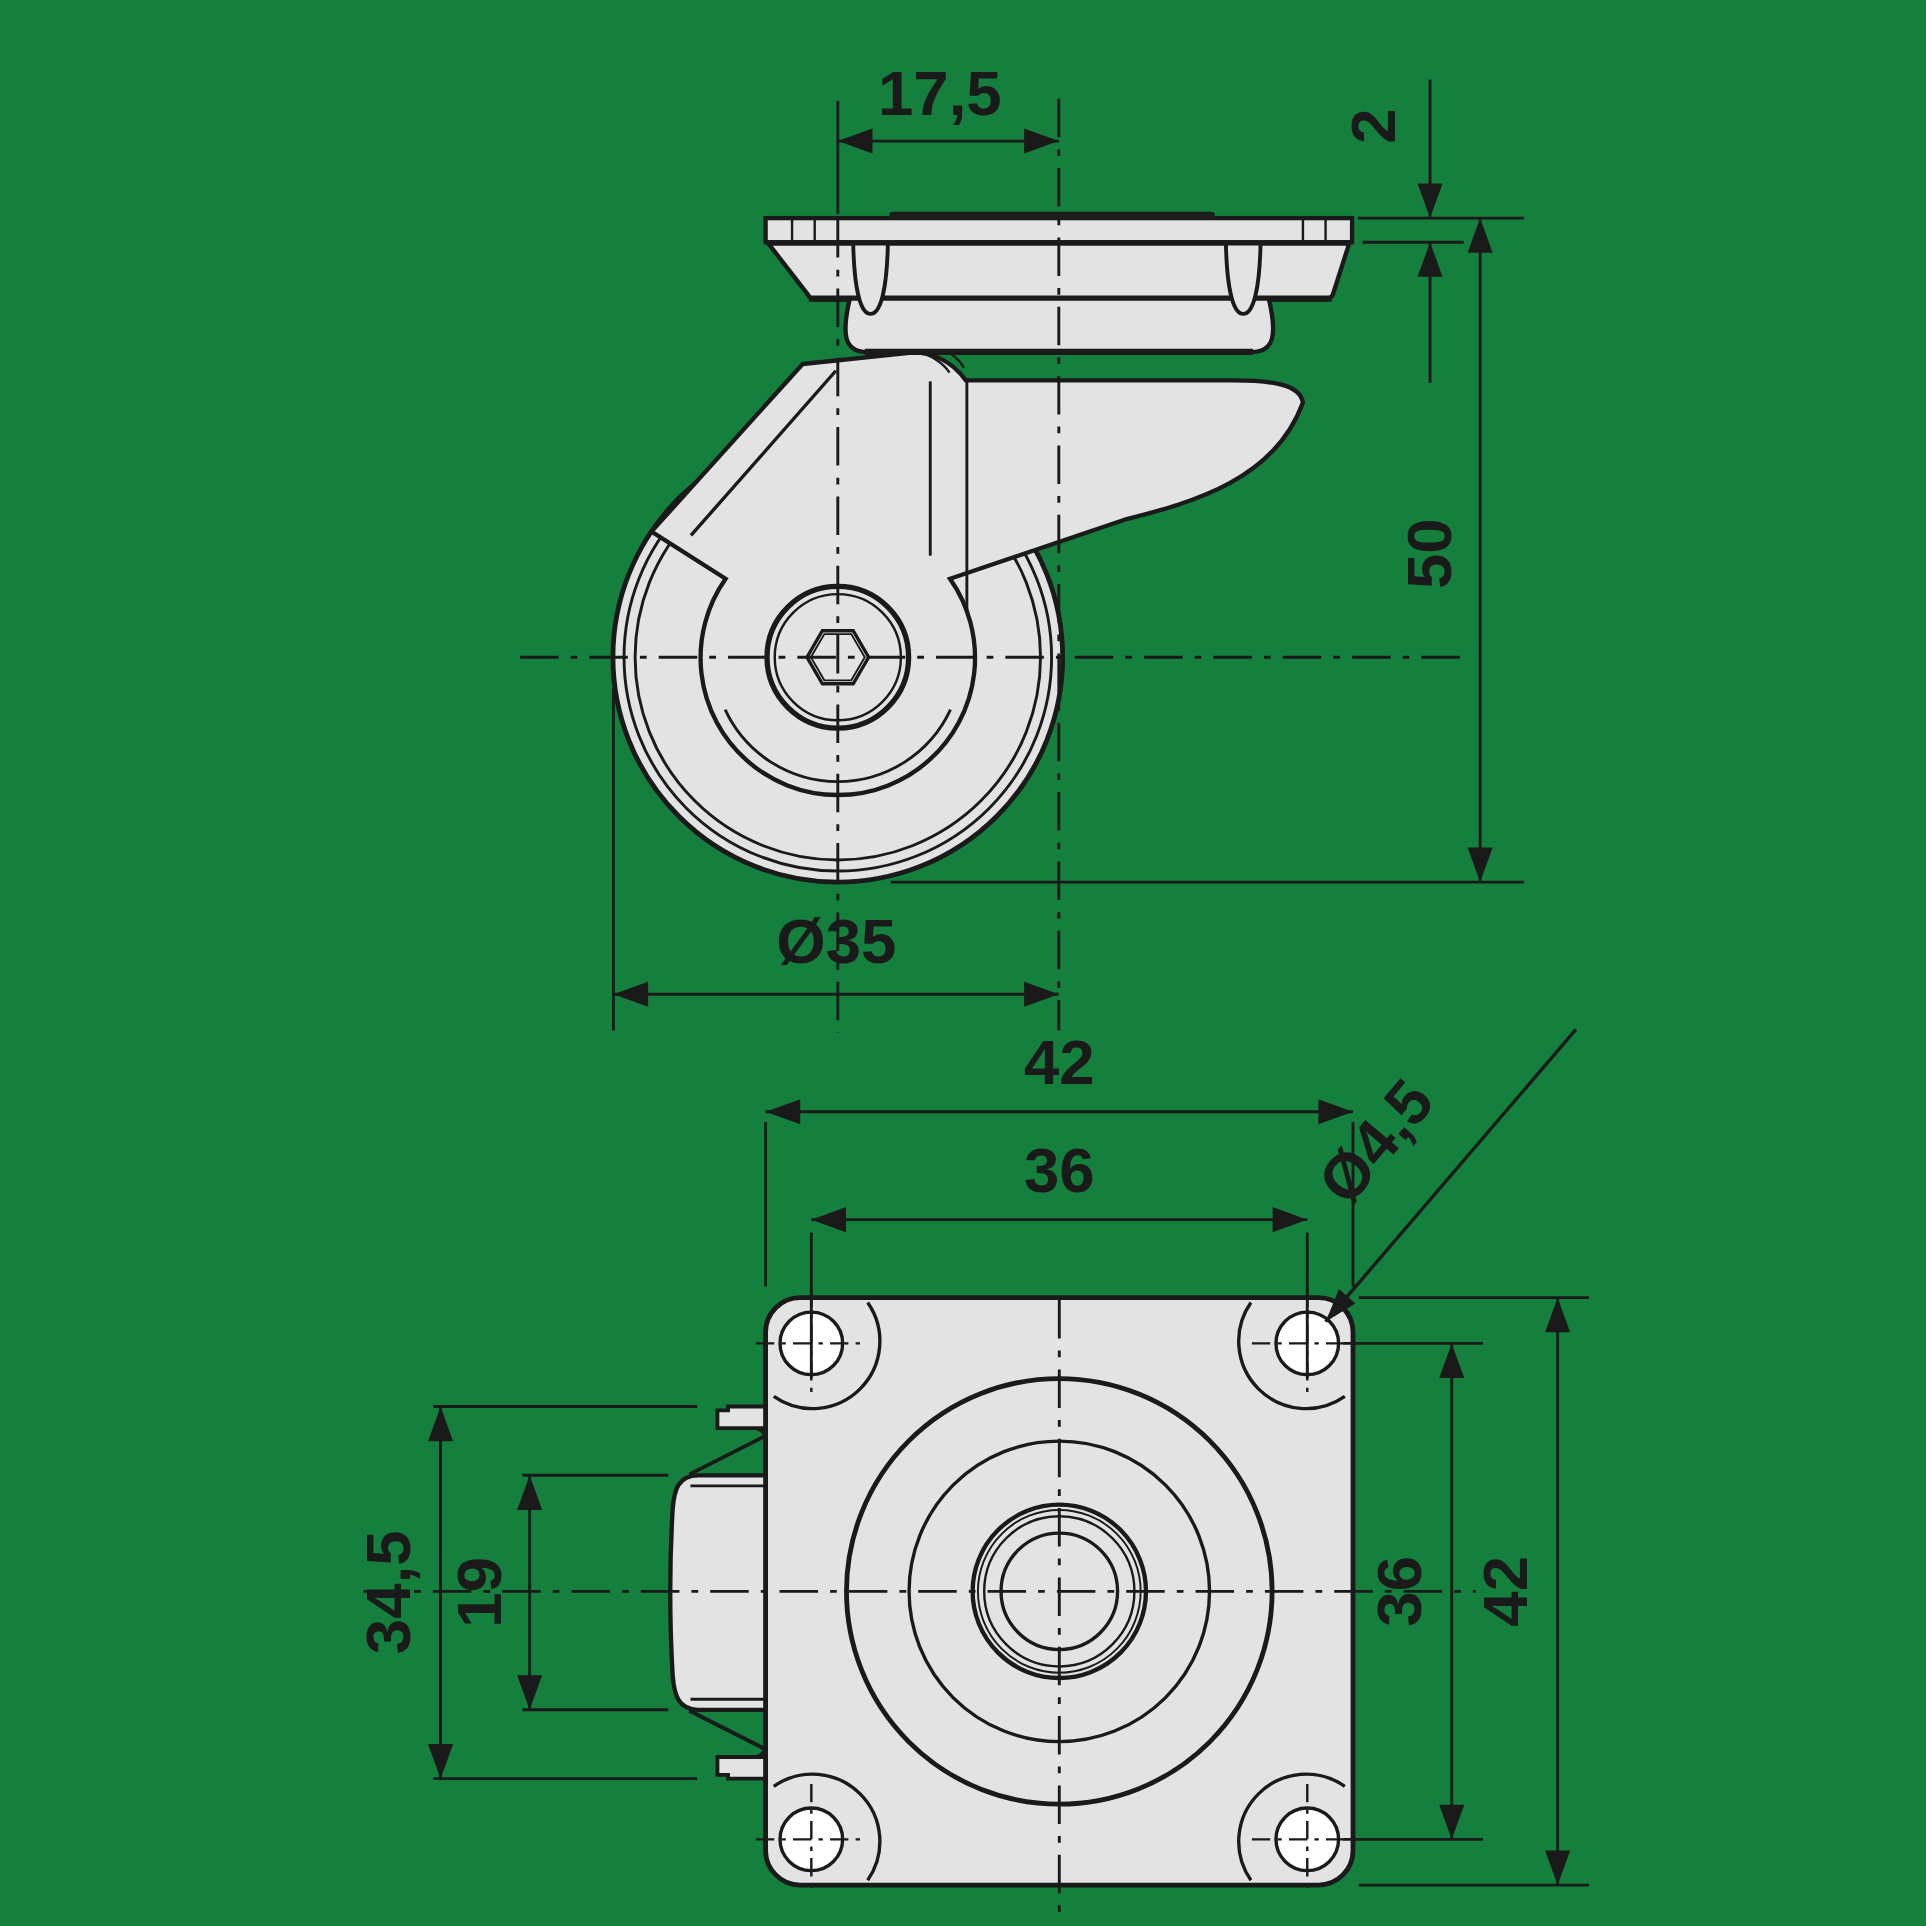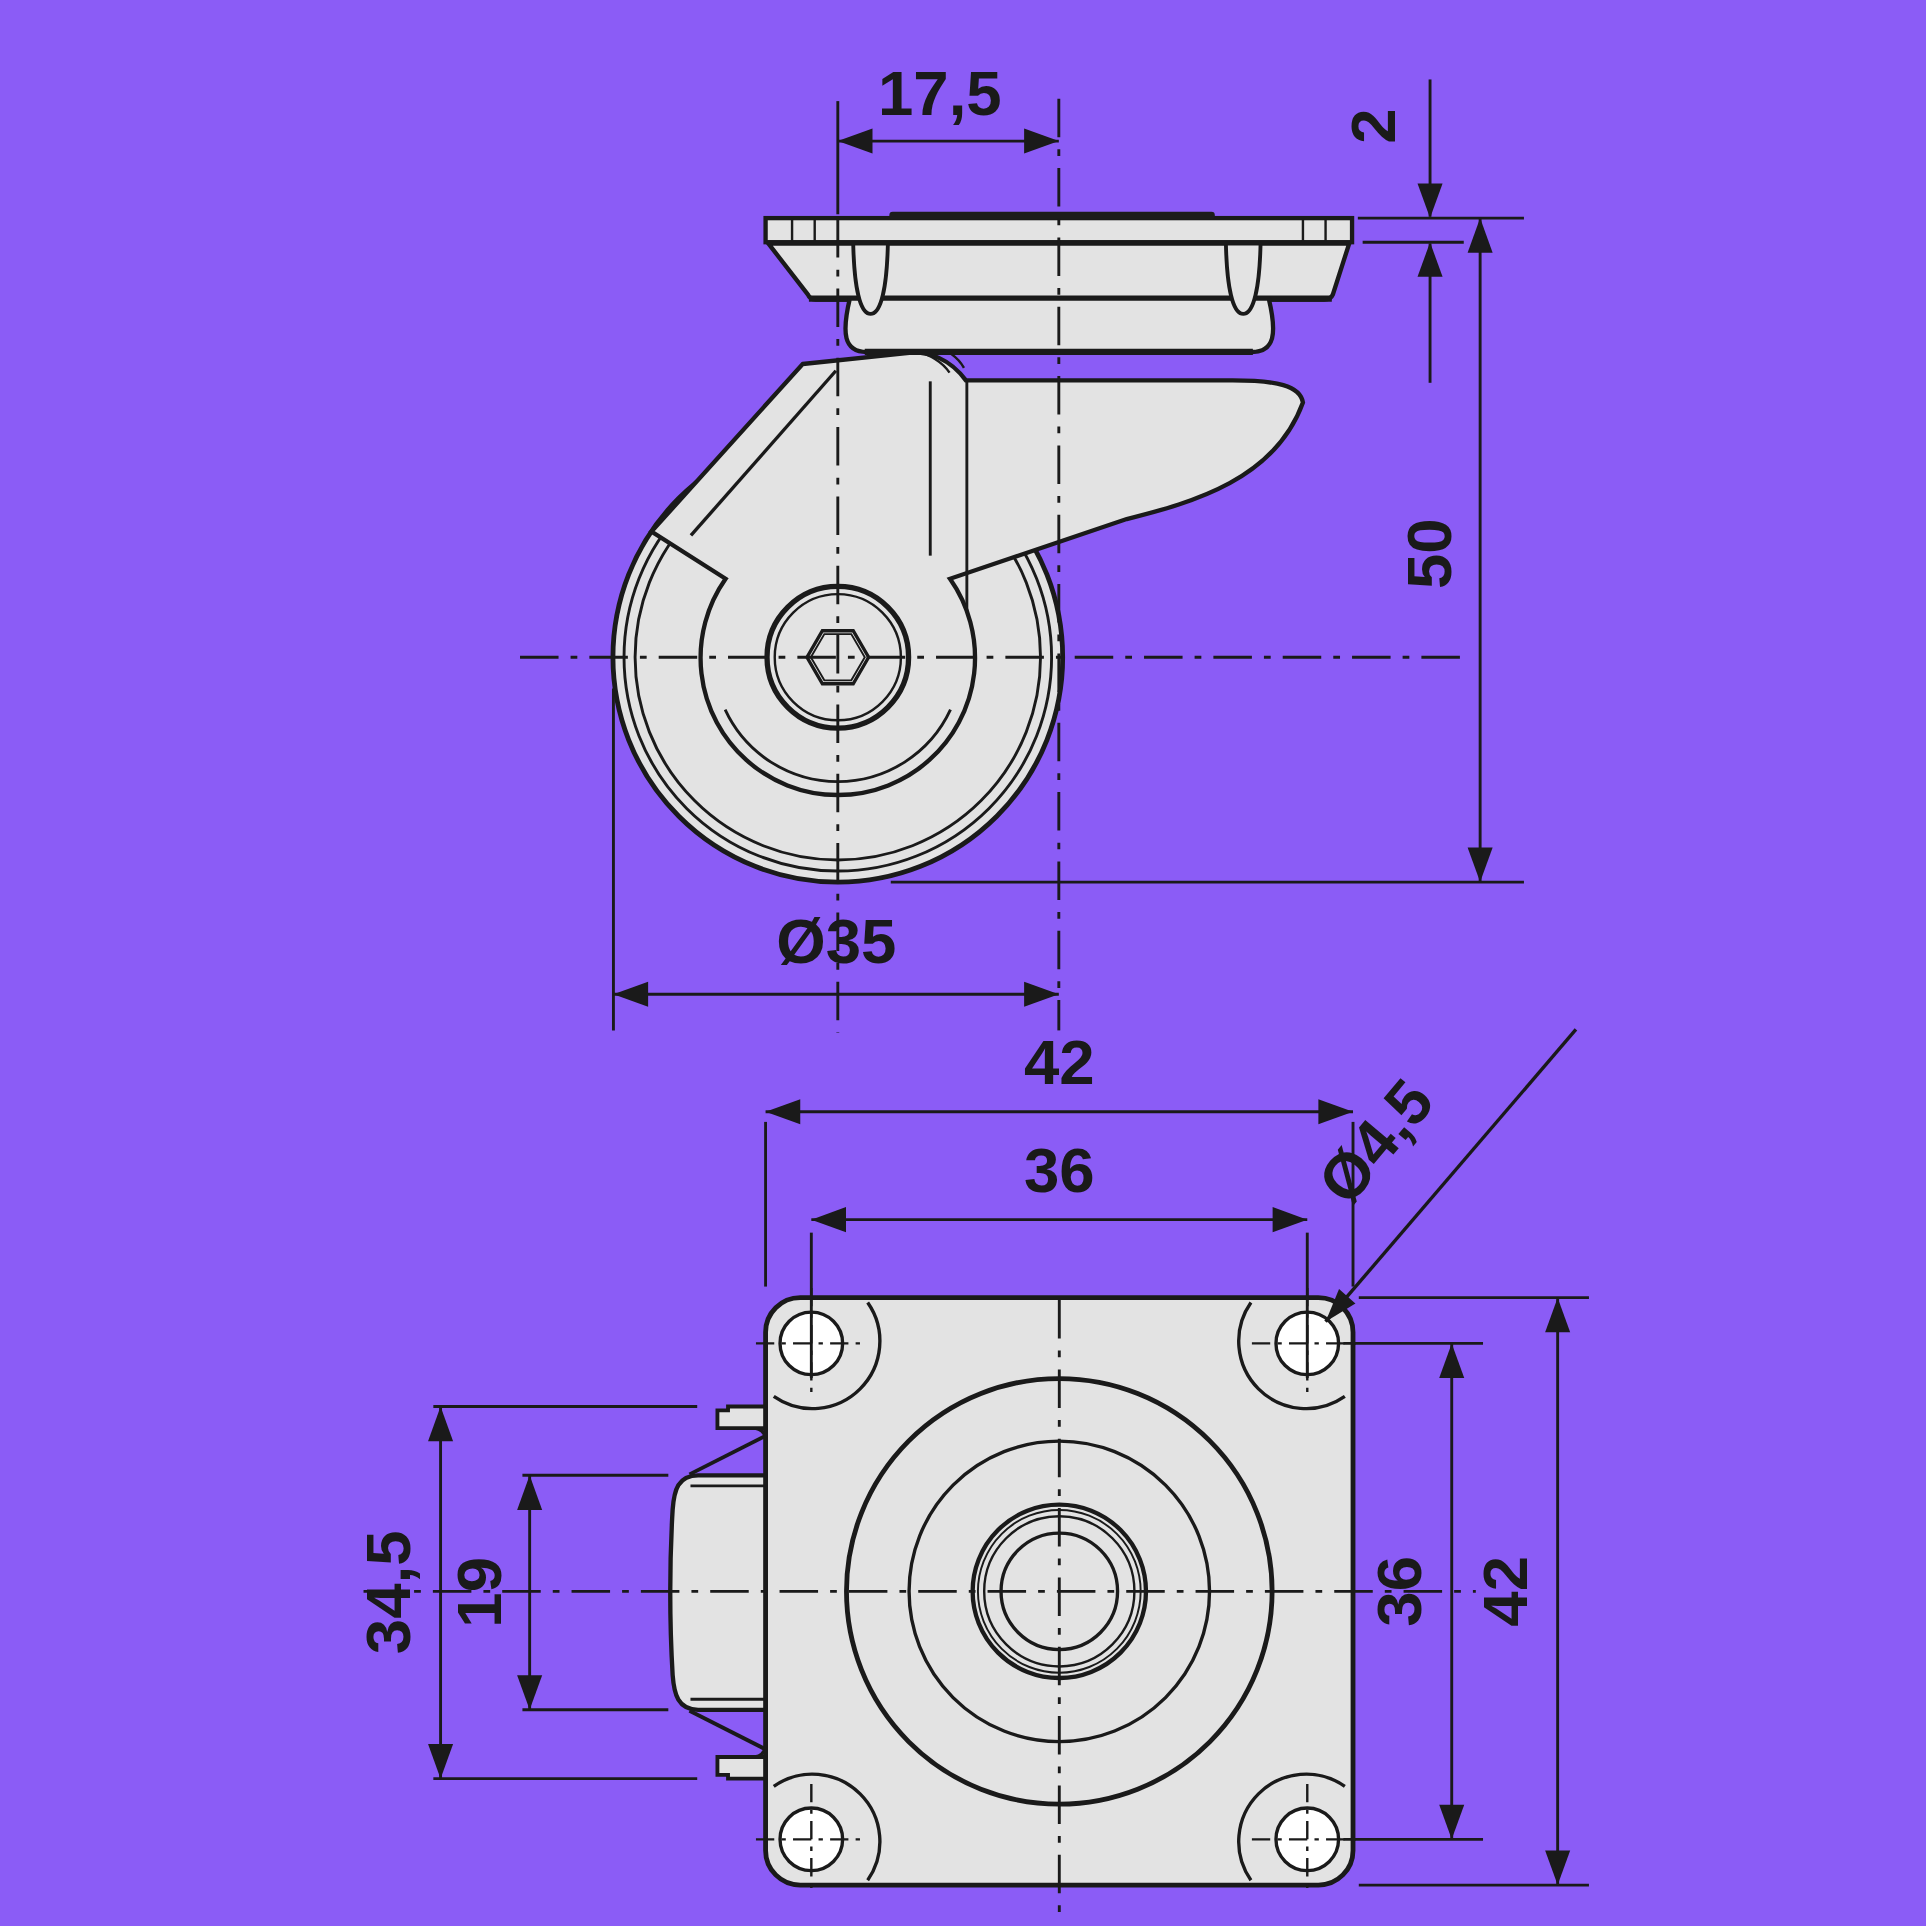--- a/index.html
+++ b/index.html
@@ -1,16 +1,16 @@
 <!DOCTYPE html>
 <html style="font-size:7.7px"><head>
 <meta charset="utf-8">
 <style>
   html,body{margin:0;padding:0;background:#ffffff;}
-  .sheet{width:1926px;height:1926px;background:#8b5cf6;}
+  .sheet{width:1926px;height:1926px;background:#15803d;}
   svg{display:block;width:1926px;height:1926px;}
   text{font-family:"Liberation Sans","DejaVu Sans",sans-serif;font-weight:bold;fill:#1a1a1a;}
   .dimtxt{font-size:132px;}
   .outl{fill:#e3e3e3;stroke:#1a1a1a;stroke-width:9;}
   .outl-thin{fill:none;stroke:#1a1a1a;stroke-width:6;}
   .ln{stroke:#1a1a1a;fill:none;}
   .dim{stroke:#1a1a1a;stroke-width:6;fill:none;}
   .ext{stroke:#1a1a1a;stroke-width:6;fill:none;}
   .cl{stroke:#1a1a1a;stroke-width:6;fill:none;stroke-dasharray:80 25 14 25;}
   .cls{stroke:#1a1a1a;stroke-width:5;fill:none;stroke-dasharray:38 15 9 15;}

